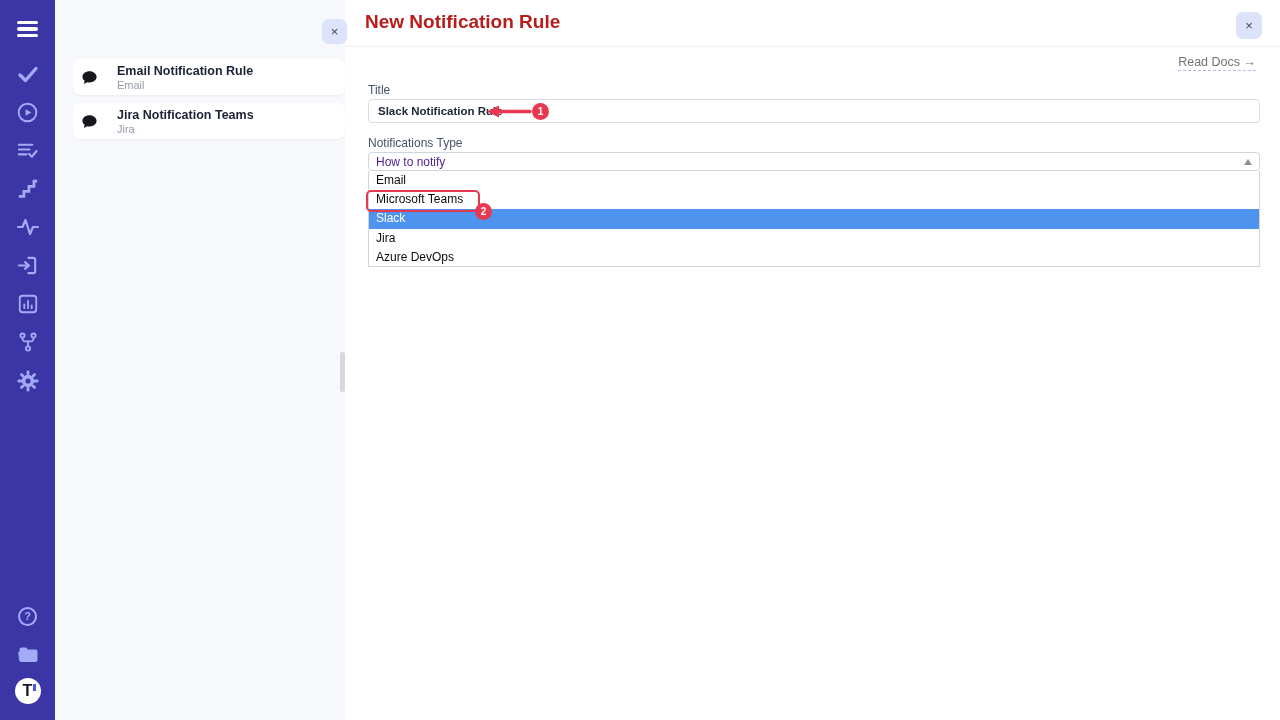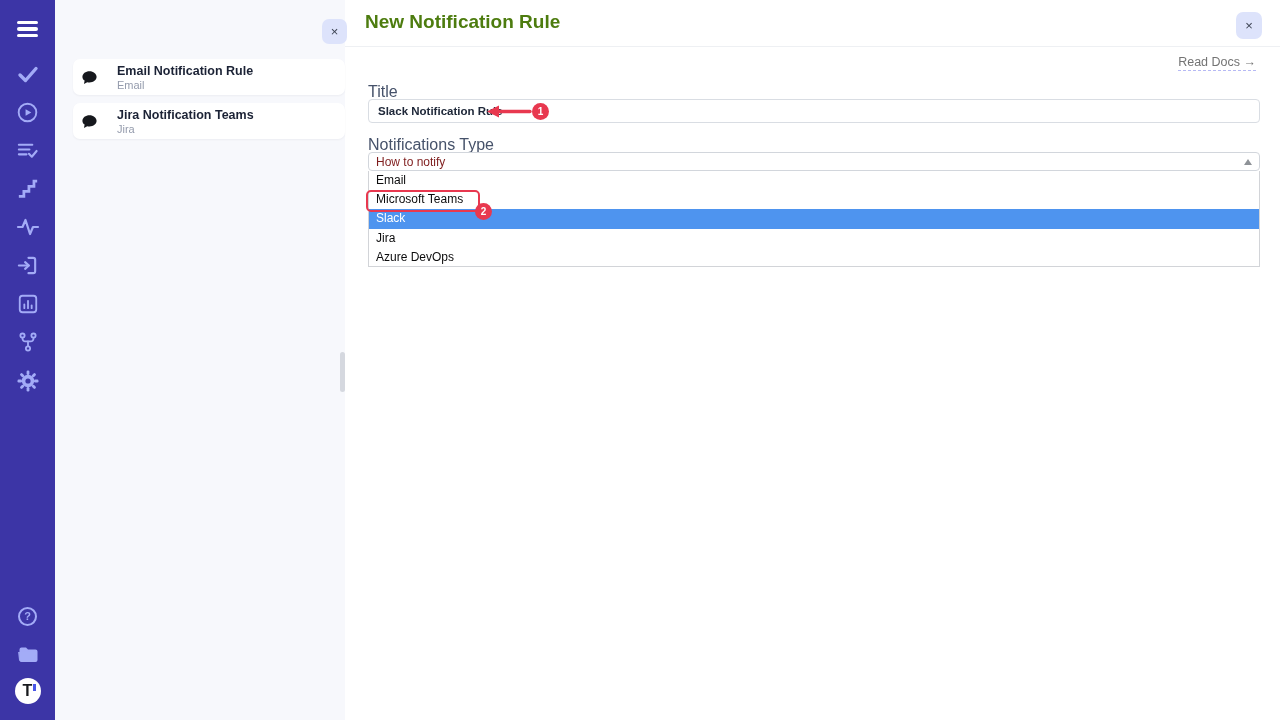--- a/index.html
+++ b/index.html
@@ -70,48 +70,48 @@
   }
 
   
   .main { position: absolute; left: 345px; top: 0; width: 935px; height: 720px; background: #ffffff; }
   .main-header {
     position: absolute; left: 0; top: 0; width: 935px; height: 47px;
     border-bottom: 1px solid #eef0f3;
   }
   .main-title {
     position: absolute; left: 20px; top: 11px;
-    font-size: 19px; font-weight: 700; color: #4d7c0f;
+    font-size: 19px; font-weight: 700; color: #b91c1c;
   }
   .main-close {
     position: absolute; left: 891px; top: 12px; width: 26px; height: 27px;
     background: #dde3fb; border-radius: 7px; border: none; cursor: pointer;
     display: flex; align-items: center; justify-content: center;
     font-size: 13px; color: #3c4352;
   }
   .read-docs {
     position: absolute; right: 24px; top: 55px;
     font-size: 12.5px; color: #737373; text-decoration: none;
     border-bottom: 1px dashed #b6b9f4; padding-bottom: 1px; cursor: pointer;
   }
 
-  .field-label { position: absolute; left: 23px; font-size: 16px; color: #46526a; }
+  .field-label { position: absolute; left: 23px; font-size: 12px; color: #46526a; }
   .title-input {
     position: absolute; left: 23px; top: 99px; width: 892px; height: 24px;
     border: 1px solid #d9dde3; border-radius: 4px; background: #fff;
     font-family: "Liberation Sans", sans-serif;
     font-size: 11.5px; font-weight: 600; color: #20293a; padding: 0 9px;
     outline: none;
   }
   .select-box {
     position: absolute; left: 23px; top: 152px; width: 892px; height: 19px;
     border: 1px solid #d2d6dc; border-radius: 4px; background: #fff; cursor: pointer;
   }
   .select-box .ph {
-    position: absolute; left: 7px; top: 2px; font-size: 12px; color: #7f1d1d;
+    position: absolute; left: 7px; top: 2px; font-size: 12px; color: #4c1d95;
   }
   .select-box .stepper {
     position: absolute; right: 7px; top: 6px;
     width: 0; height: 0;
     border-left: 4px solid transparent; border-right: 4px solid transparent;
     border-bottom: 6px solid #8e9297;
   }
   .listbox {
     position: absolute; left: 23px; top: 171px; width: 892px; height: 96px;
     background: #ffffff; border: 1px solid #d2d4d8; border-top: none;

